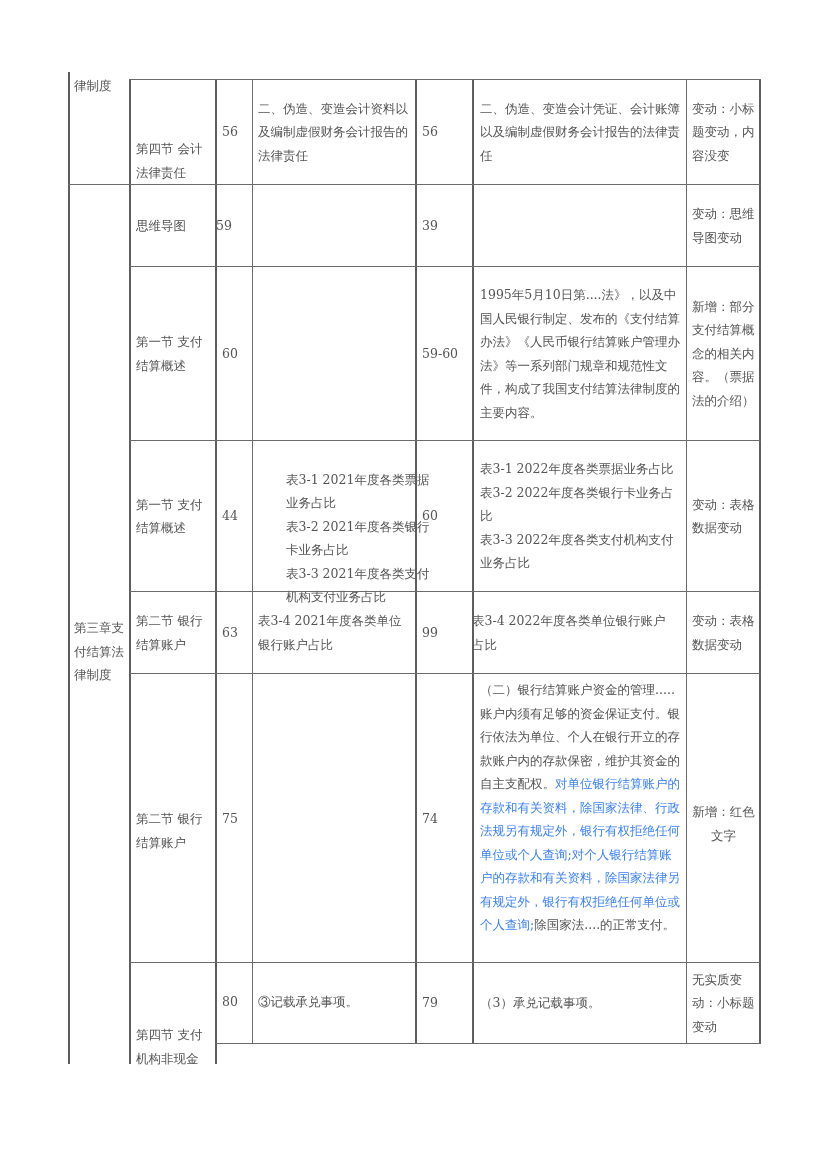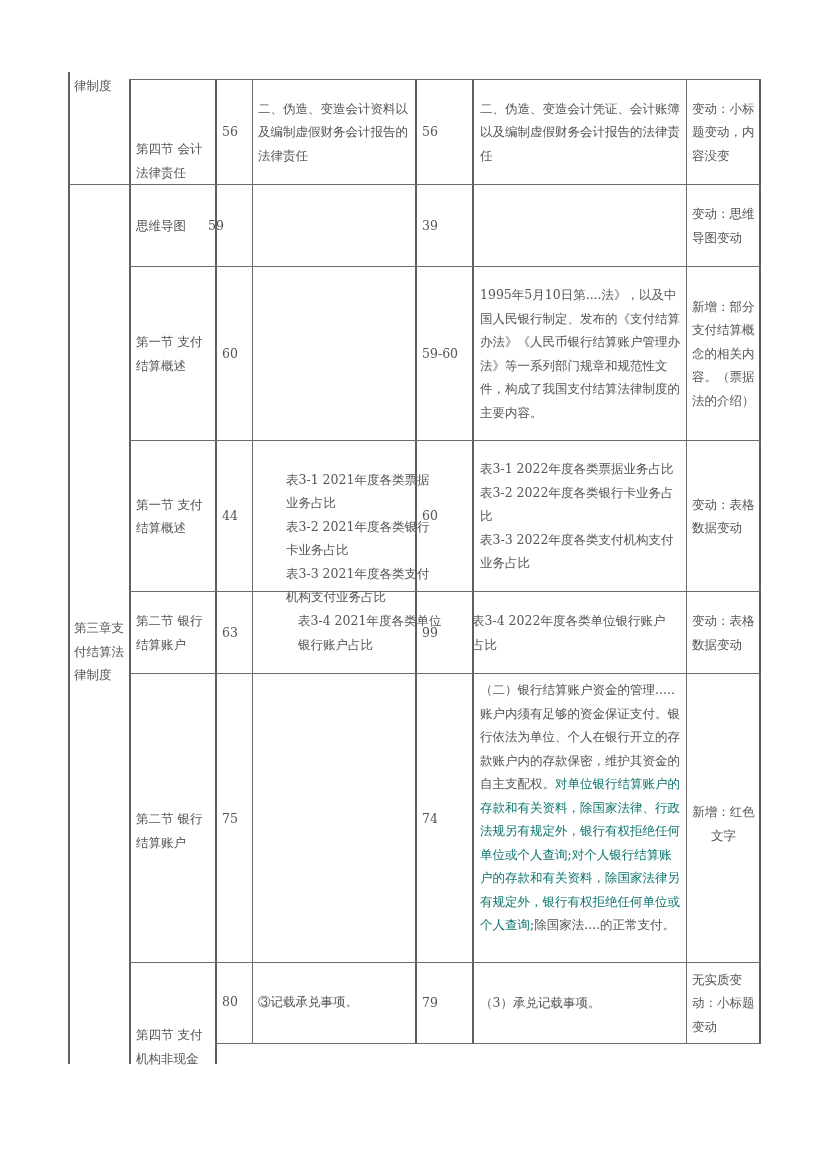--- a/index.html
+++ b/index.html
@@ -5,21 +5,21 @@
   html, body { margin:0; padding:0; background:#ffffff; }
   body { width:830px; height:1175px; position:relative; overflow:hidden;
          font-family:"DejaVu Serif","Liberation Serif",serif; color:#555555; }
   .cell { position:absolute; box-sizing:border-box; font-size:12.5px; line-height:23.5px;
           padding:0 5px; display:flex; align-items:center; }
   .cell.top { align-items:flex-start; }
   .txt { display:block; white-space:pre-wrap; word-break:break-all; }
   .hl { position:absolute; height:1px; background:#6b6b6b; }
   .vl { position:absolute; width:1px; background:#6b6b6b; }
   .vl.thick { width:2px; background:#5e5e5e; }
-  .red { color:#0f766e; }
+  .red { color:#3b82f6; }
 </style>
 </head>
 <body>
 
 <div class="cell top" style="left:69px;top:74px;width:61px;height:30px;">
   <span class="txt">律制度</span>
 </div>
 <div class="cell" style="left:131px;top:80px;width:88px;height:104px;align-items:flex-end;">
   <span class="txt">第四节 会计法律责任</span>
 </div>
@@ -35,21 +35,21 @@
 <div class="cell" style="left:475px;top:80px;width:211px;height:104px;">
   <span class="txt">二、伪造、变造会计凭证、会计账簿以及编制虚假财务会计报告的法律责任</span>
 </div>
 <div class="cell" style="left:687px;top:80px;width:73px;height:104px;justify-content:flex-end;">
   <span class="txt">变动：小标题变动，内容没变</span>
 </div>
 
 <div class="cell" style="left:131px;top:185px;width:84px;height:81px;">
   <span class="txt">思维导图</span>
 </div>
-<div class="cell" style="left:203px;top:185px;width:35px;height:81px;">
+<div class="cell" style="left:211px;top:185px;width:35px;height:81px;">
   <span class="txt">59</span>
 </div>
 <div class="cell" style="left:253px;top:185px;width:162px;height:81px;">
   <span class="txt"></span>
 </div>
 <div class="cell" style="left:417px;top:185px;width:56px;height:81px;">
   <span class="txt">39</span>
 </div>
 <div class="cell" style="left:475px;top:185px;width:211px;height:81px;">
   <span class="txt"></span>
@@ -99,21 +99,21 @@
 <div class="cell" style="left:687px;top:441px;width:73px;height:150px;">
   <span class="txt">变动：表格数据变动</span>
 </div>
 
 <div class="cell" style="left:131px;top:592px;width:84px;height:81px;">
   <span class="txt">第二节 银行结算账户</span>
 </div>
 <div class="cell" style="left:217px;top:592px;width:35px;height:81px;">
   <span class="txt">63</span>
 </div>
-<div class="cell" style="left:253px;top:592px;width:162px;height:81px;margin-left:40px;">
+<div class="cell" style="left:253px;top:592px;width:162px;height:81px;">
   <span class="txt">表3-4 2021年度各类单位银行账户占比</span>
 </div>
 <div class="cell" style="left:417px;top:592px;width:56px;height:81px;">
   <span class="txt">99</span>
 </div>
 <div class="cell" style="left:467px;top:592px;width:211px;height:81px;">
   <span class="txt">表3-4 2022年度各类单位银行账户占比</span>
 </div>
 <div class="cell" style="left:687px;top:592px;width:73px;height:81px;">
   <span class="txt">变动：表格数据变动</span>

